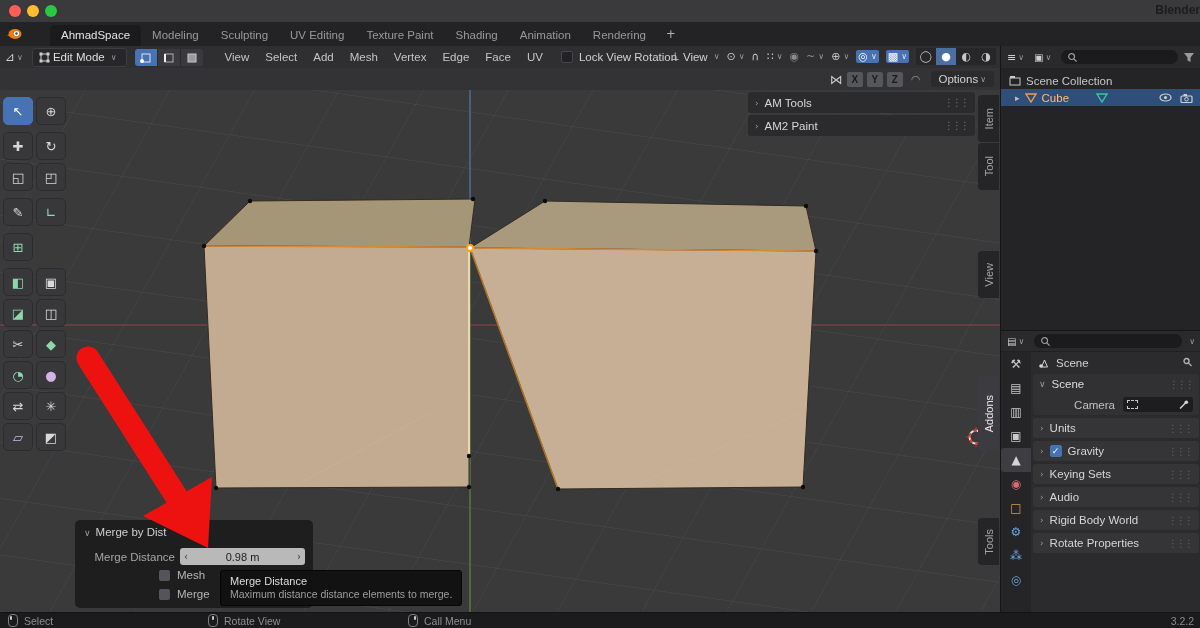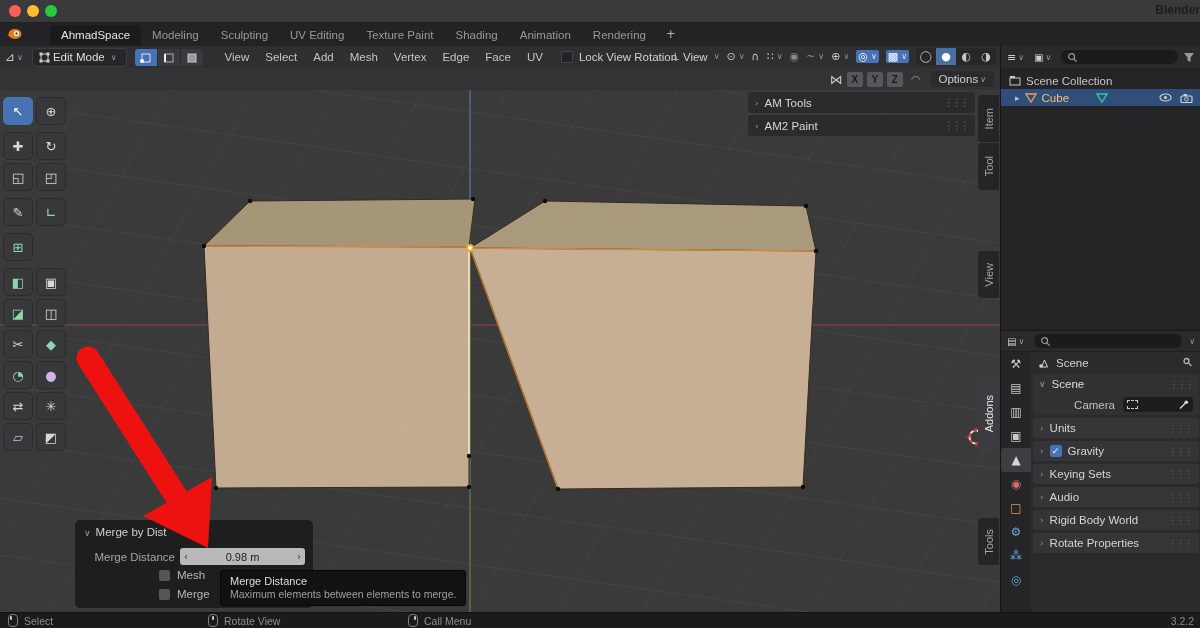--- a/index.html
+++ b/index.html
@@ -520,21 +520,21 @@
     <span>Mesh</span>
   </div>
   <div class="op-check" style="left:84px;top:68px">
     <span class="cb"></span>
     <span>Merge</span>
   </div>
 </div>
 
 <div id="tooltip">
   <div class="tt">Merge Distance</div>
-  <div class="td">Maximum elements between elements to merge.</div>
+  <div class="td">Maximum distance distance elements to merge.</div>
 </div>
 
 <svg id="arrow-svg" width="1200" height="628" viewBox="0 0 1200 628">
   <line x1="88" y1="358" x2="176" y2="496" stroke="#ed1210" stroke-width="23" stroke-linecap="round"></line>
   <polygon points="208,548 143,516 212,477" fill="#ed1210"></polygon>
 </svg>
 
 <div id="outliner">
   <div class="ol-row" style="margin-top:4px">
     <svg width="12" height="11" viewBox="0 0 12 11">

